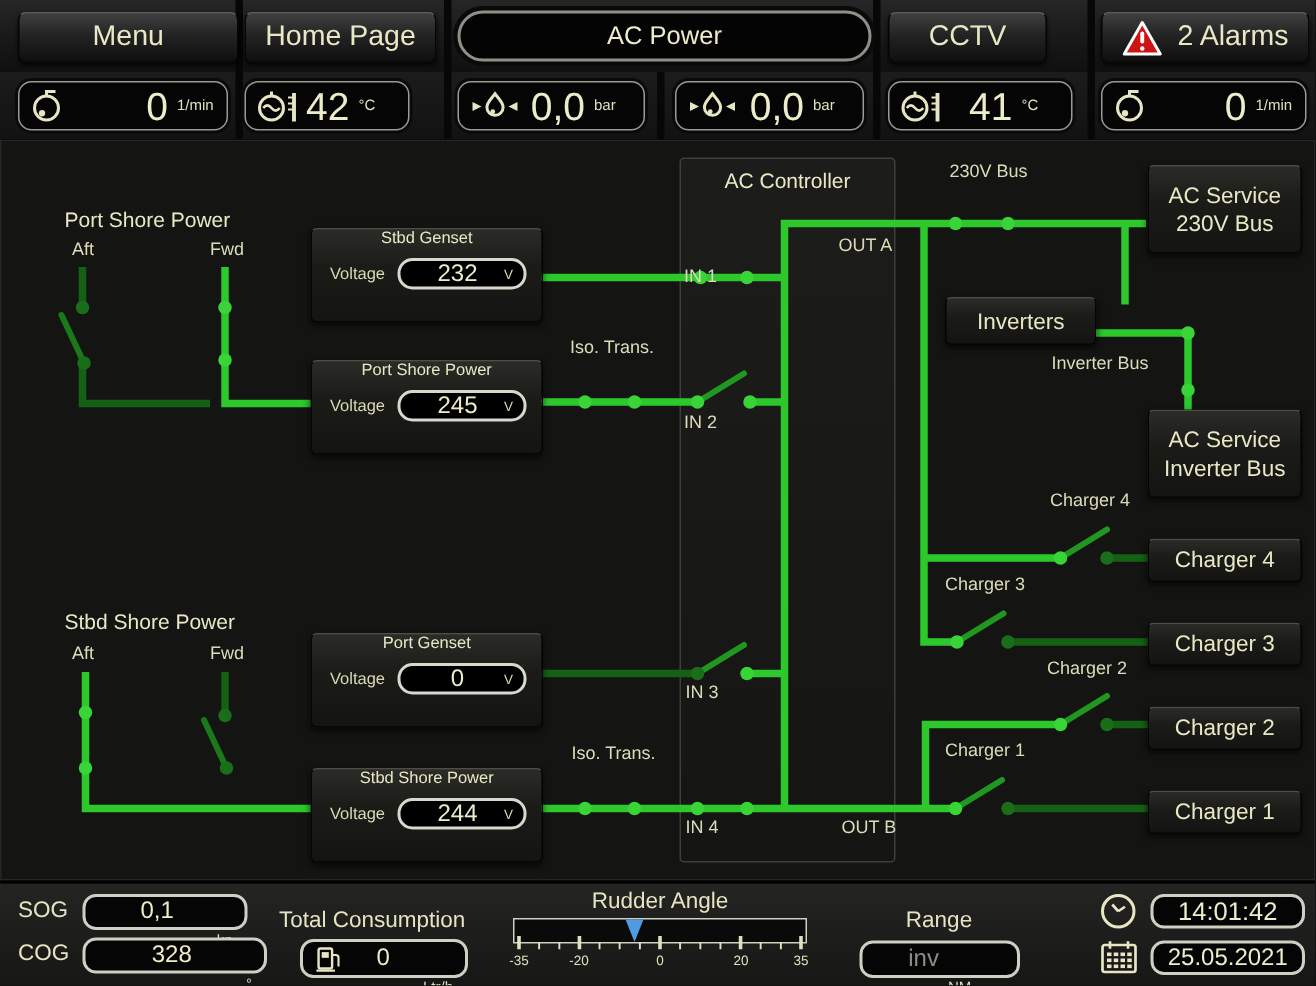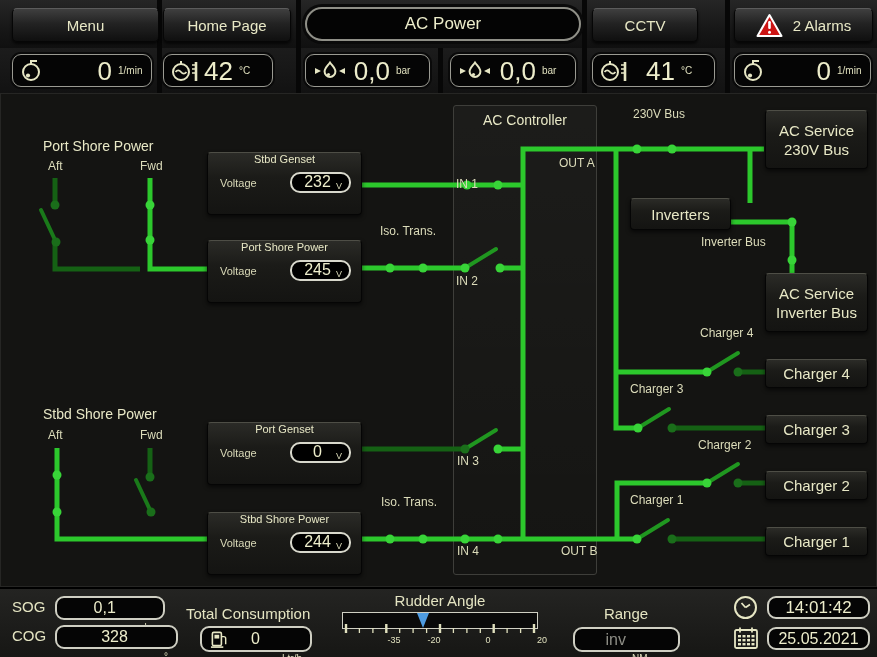--- a/index.html
+++ b/index.html
@@ -7,21 +7,21 @@
           font-family:"Liberation Sans",sans-serif;color:#E8E8C6;
           box-shadow:inset 0 0 0 1px #3c3c3c;}
   
   .navbar{position:absolute;left:0;top:0;width:877px;height:48px;
           background:linear-gradient(180deg,#262626,#171717 60%,#101010);border-bottom:2px solid #000;}
   .nav-sep{position:absolute;top:0;width:5px;height:48px;background:#070707;}
   .nav-btn{position:absolute;top:8px;height:32px;border-radius:5px;cursor:pointer;
            background:linear-gradient(180deg,#3f3f3f 0%,#232323 45%,#0f0f0f 100%);
            border:1px solid #060606;border-top-color:#5c5c5c;
            display:flex;align-items:center;justify-content:center;gap:10px;
-           font-size:15px;color:#E8E8C6;box-shadow:0 2px 3px rgba(0,0,0,.7);}
+           font-size:19px;color:#E8E8C6;box-shadow:0 2px 3px rgba(0,0,0,.7);}
   .nav-title{position:absolute;top:7px;height:30px;border-radius:17px;background:#040404;
              border:2px solid #8f8f87;box-shadow:0 0 0 3px #0a0a0a;
              display:flex;align-items:center;justify-content:center;font-size:17px;color:#EDEDCB;}
   
   .gaugebar{position:absolute;left:0;top:48px;width:877px;height:45px;
             background:linear-gradient(180deg,#1c1c1c,#121212);border-bottom:2px solid #000;}
   .gauge{position:absolute;top:6px;height:33px;border:1px solid #9a9a92;border-radius:9px;
          background:#050505;display:flex;align-items:center;padding:0 7px;box-sizing:border-box;
          box-shadow:0 0 0 2px #0a0a0a;}
   .gauge .gval{flex:1;text-align:right;font-size:26px;line-height:30px;color:#EDEDCB;}
@@ -34,41 +34,41 @@
   .dev{position:absolute;border-radius:4px;color:#E8E8C6;
        background:linear-gradient(180deg,#2b2b27,#1b1b18 40%,#141412);
        border:1px solid #050505;border-top:1px solid #4e4e46;
        box-shadow:0 2px 4px rgba(0,0,0,.65);}
   .dev .dtitle{text-align:center;font-size:11px;padding-top:0;}
   .dev.small{display:flex;align-items:center;justify-content:center;font-size:15px;}
   .dev.twolines{display:flex;flex-direction:column;align-items:center;justify-content:center;
                 font-size:15px;line-height:19px;}
   .voltrow{display:flex;align-items:center;padding:7px 10px 0 12px;}
   .voltlab{font-size:11px;flex:1;color:#D9D9B8;}
-  .voltbox{width:61px;height:21px;border:2px solid #D8D8CC;border-radius:10px;background:#000;
-           display:flex;align-items:flex-end;padding:0 7px;box-sizing:border-box;}
+  .voltbox{width:86px;height:21px;border:2px solid #D8D8CC;border-radius:10px;background:#000;
+           display:flex;align-items:center;padding:0 7px;box-sizing:border-box;}
   .voltval{flex:1;text-align:center;font-size:16px;color:#EDEDCB;}
   .voltunit{font-size:9px;color:#D9D9B8;}
   .controller{position:absolute;left:453px;top:12px;width:142px;height:468px;border-radius:3px;
               border:1px solid #3e3e3a;background:linear-gradient(180deg,rgba(255,255,255,.035),rgba(255,255,255,.005));}
   .controller .ctitle{text-align:center;font-size:14px;padding-top:6px;color:#E8E8C6;}
   .diagram-svg{position:absolute;left:0;top:0;pointer-events:none;}
   
   .statusbar{position:absolute;left:0;top:587px;width:877px;height:70px;
              background:linear-gradient(180deg,#242422,#161614);border-top:2px solid #000;}
   .slbl{position:absolute;font-size:15px;color:#E4E4C2;white-space:nowrap;}
   .sbox{position:absolute;background:#050505;border:2px solid #CFCFC3;border-radius:9px;
         display:flex;align-items:center;padding:0 8px;box-sizing:border-box;color:#EDEDCB;}
   .sbox .sval{flex:1;text-align:center;font-size:16px;}
   .sbox .sunit{font-size:10px;color:#DFDFBD;margin-top:38px;}
   .rbar{position:absolute;left:342px;top:23px;width:196px;height:17px;background:#0a0a0a;
         border:1px solid #CFCFC3;box-sizing:border-box;}
   .rpointer{position:absolute;top:24px;width:0;height:0;
             border-left:6.5px solid transparent;border-right:6.5px solid transparent;}
-  .rticklbl{position:absolute;top:46px;font-size:9px;color:#E0E0BE;transform:translateX(-50%);margin-left:48px;}
+  .rticklbl{position:absolute;top:46px;font-size:9px;color:#E0E0BE;transform:translateX(-50%);}
   .dim{color:#8d8d85;}
 </style>
 </head>
 <body>
 
 <div class="screen">
 
   <div class="navbar">
     <div class="nav-sep" style="left:157px"></div>
     <div class="nav-sep" style="left:296px"></div>

